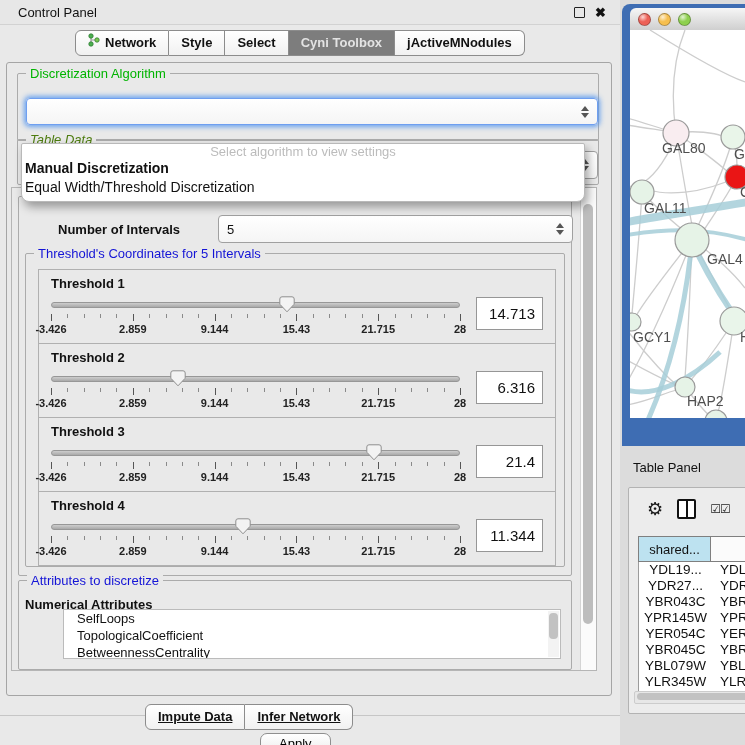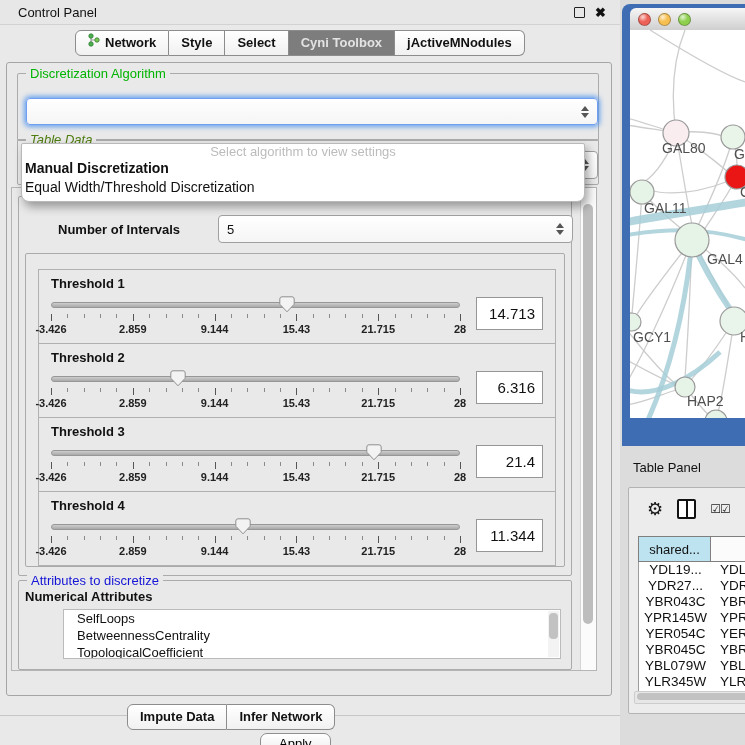--- a/index.html
+++ b/index.html
@@ -9,21 +9,21 @@
   #left-panel{position:absolute;left:0;top:0;width:620px;height:745px;background:#e9e9e9;}
   .cp-titlebar{position:absolute;left:0;top:0;width:620px;height:24px;background:#e7e7e7;
                border-bottom:1px solid #d2d2d2;display:flex;align-items:center;}
   .cp-title{font-size:13px;padding-left:18px;color:#111;}
   .cp-btns{position:absolute;right:14px;top:0;height:24px;display:flex;align-items:center;gap:10px;}
   .float-ico{width:9px;height:9px;border:1.5px solid #222;border-radius:1px;display:inline-block;}
   .close-ico{font-size:13px;font-weight:bold;color:#111;line-height:1;}
   
   .tabstrip{position:absolute;display:flex;z-index:10;}
   #top-tabs{left:75px;top:30px;}
-  #bottom-tabs{left:127px;top:704px;}
+  #bottom-tabs{left:145px;top:704px;text-decoration:underline;}
   .tab{height:24px;line-height:24px;padding:0 12px;font-size:13px;font-weight:bold;
        background:linear-gradient(#ffffff,#f1f1f1);border:1px solid #8c8c8c;border-left:none;
        display:flex;align-items:center;gap:5px;white-space:nowrap;cursor:default;}
   .tab:first-child{border-left:1px solid #8c8c8c;border-radius:6px 0 0 6px;}
   .tab:last-child{border-radius:0 6px 6px 0;}
   .tab.sel{background:#7d7d7d;color:#e3e3e3;}
   
   .outer-box{position:absolute;left:6px;top:62px;width:604px;height:632px;
              border:1px solid #a5a5a5;border-radius:3px;background:#e9e9e9;}
   .group{position:absolute;border:1px solid #ababab;border-radius:2px;}
@@ -189,20 +189,21 @@
           <div style="position:absolute;left:39px;top:25px;" class="bold-label">Number of Intervals</div>
           <div class="combo" style="left:199px;top:18px;width:345px;height:26px;">
             <span>5</span>
             <span class="spinner">
                 <i class="up"></i>
                 <i class="dn"></i>
               </span>
           </div>
 
           <div class="group" style="left:6px;top:56px;width:538px;height:312px;">
+            <span class="gtitle blue">Threshold's Coordinates for 5 Intervals</span>
             <div id="thresholds" style="position:absolute;left:12px;top:16px;right:8px;">
                 <div class="thr-box">
                   <div class="thr-label">Threshold 1</div>
                   <div class="thr-content">
                     <div class="slider-col">
                       <div class="track-wrap">
                         <div class="track"></div>
                         <span class="handle" style="left: 57.7197%;"><svg width="16" height="17" viewBox="0 0 16 17">
                             <path d="M3 .8 H13 Q15.2 .8 15.2 3 V8.2 L8 15.8 L.8 8.2 V3 Q.8 .8 3 .8 Z" fill="#f3f3f3" stroke="#8f8f8f"></path>
                           </svg></span>
@@ -396,26 +397,26 @@
                     </div>
                     <div class="value-box">11.344</div>
                   </div>
                 </div>
               </div>
           </div>
         </div>
 
         <div class="group" style="left:6px;top:392px;width:552px;height:88px;">
           <span class="gtitle blue">Attributes to discretize</span>
-          <div style="position:absolute;left:6px;top:8px;" class="bold-label">Numerical Attributes</div>
+          <div style="position:absolute;left:6px;top:16px;" class="bold-label">Numerical Attributes</div>
           <div class="attr-list" style="left:44px;top:28px;width:496px;height:48px;">
             <div id="attr-items">
                 <div class="attr-item">SelfLoops</div>
+                <div class="attr-item">TopologicalCoefficient</div>
                 <div class="attr-item">BetweennessCentrality</div>
-                <div class="attr-item">TopologicalCoefficient</div>
               </div>
             <div class="attr-vsb">
                 <div class="thumb"></div>
               </div>
           </div>
         </div>
 
         <div class="vsb">
           <div class="thumb" style="top:16px;height:420px;"></div>
         </div>

